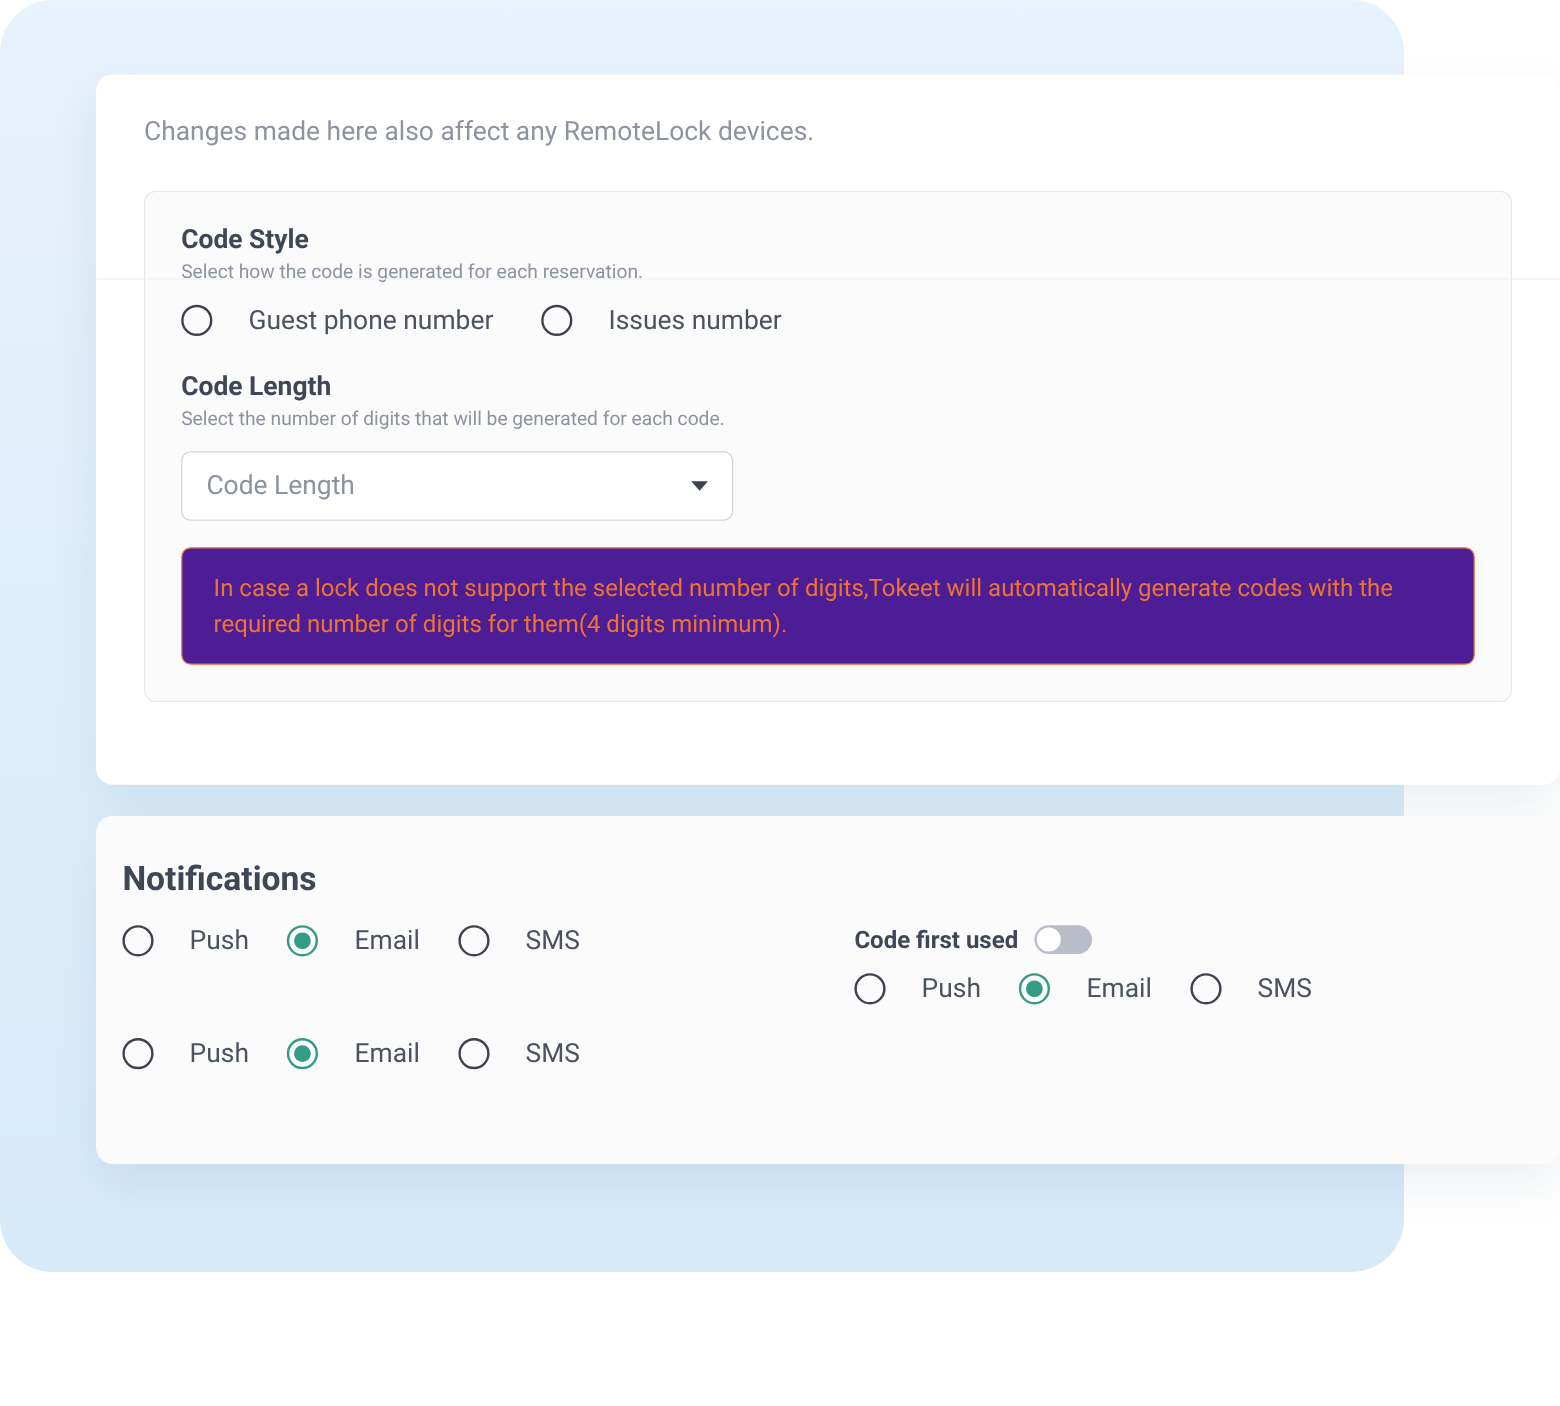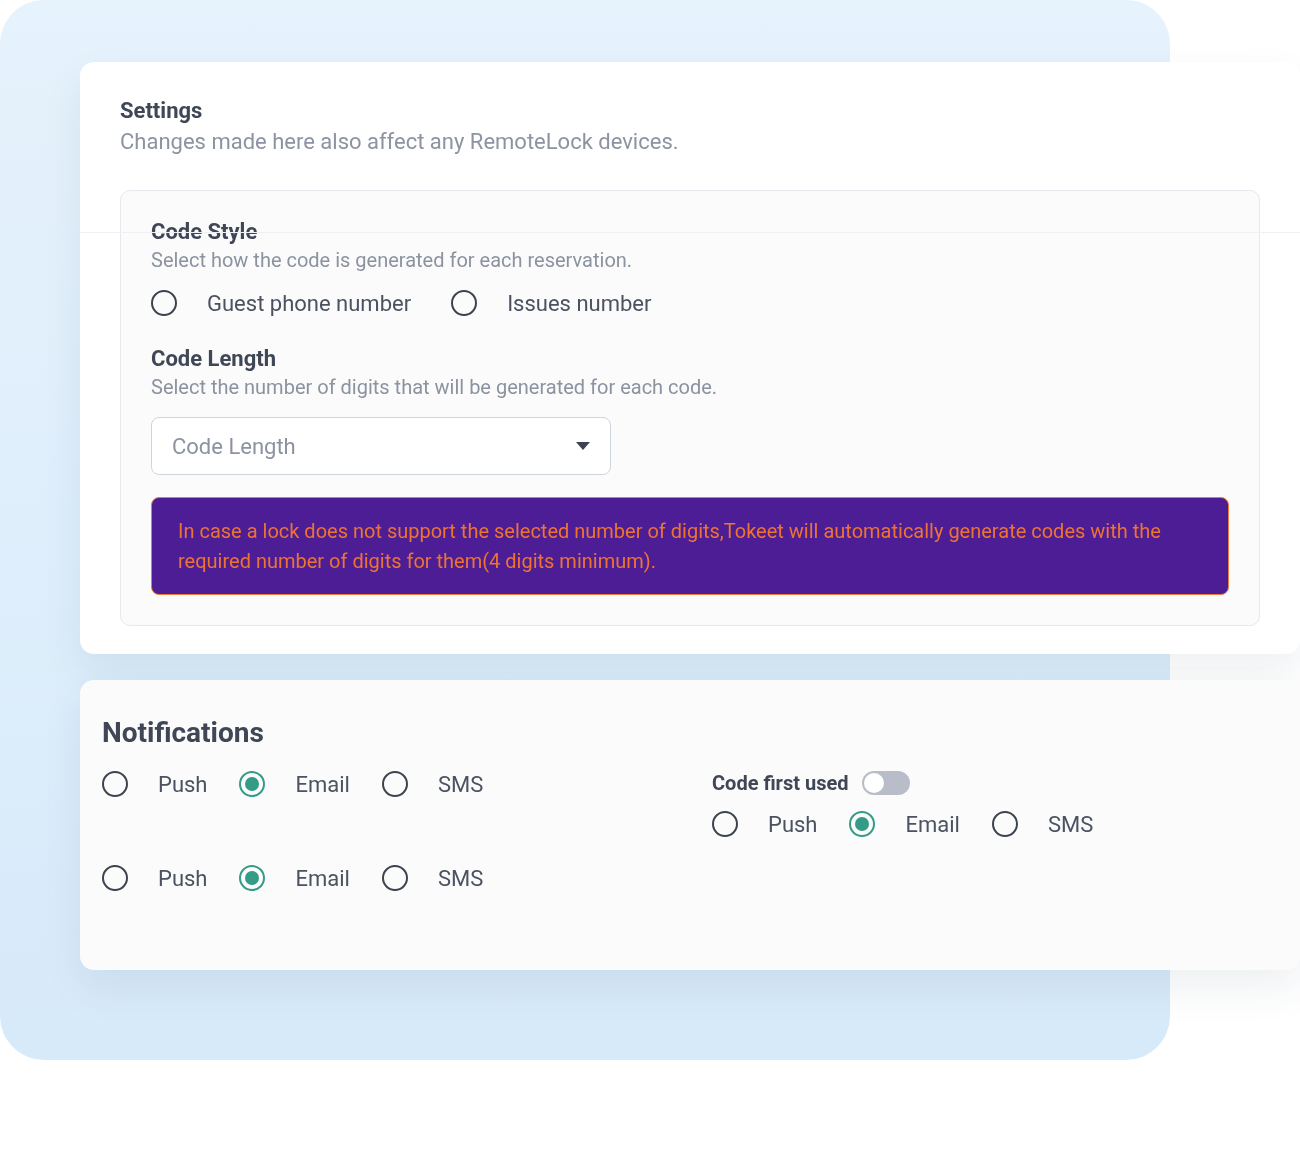--- a/index.html
+++ b/index.html
@@ -63,21 +63,21 @@
     padding: 28px 30px 30px 30px;
     margin-top: 36px;
   }
   .section-title {
     font-size: 22px;
     font-weight: 700;
     color: #3f4756;
     margin-bottom: 4px;
   }
   .section-sub {
-    font-size: 20px;
+    font-size: 16px;
     font-weight: 400;
     color: #8b92a0;
     margin-bottom: 18px;
   }
   .radio-row {
     display: flex;
     align-items: center;
     gap: 40px;
     margin-bottom: 30px;
   }
@@ -181,21 +181,20 @@
     align-items: center;
     gap: 32px;
   }
 </style>
 </head>
 <body>
 
 <div class="bg-gradient"></div>
 
 <div class="panel panel-settings">
-  <div class="h-title">Settings</div>
   <div class="h-subtitle">Changes made here also affect any RemoteLock devices.</div>
   <div class="hr" style="top:170px;"></div>
 
   <div class="inner-card">
     <div class="section-title">Code Style</div>
     <div class="section-sub">Select how the code is generated for each reservation.</div>
 
     <div class="radio-row">
       <label class="radio">
         <span class="radio-circle"></span>

